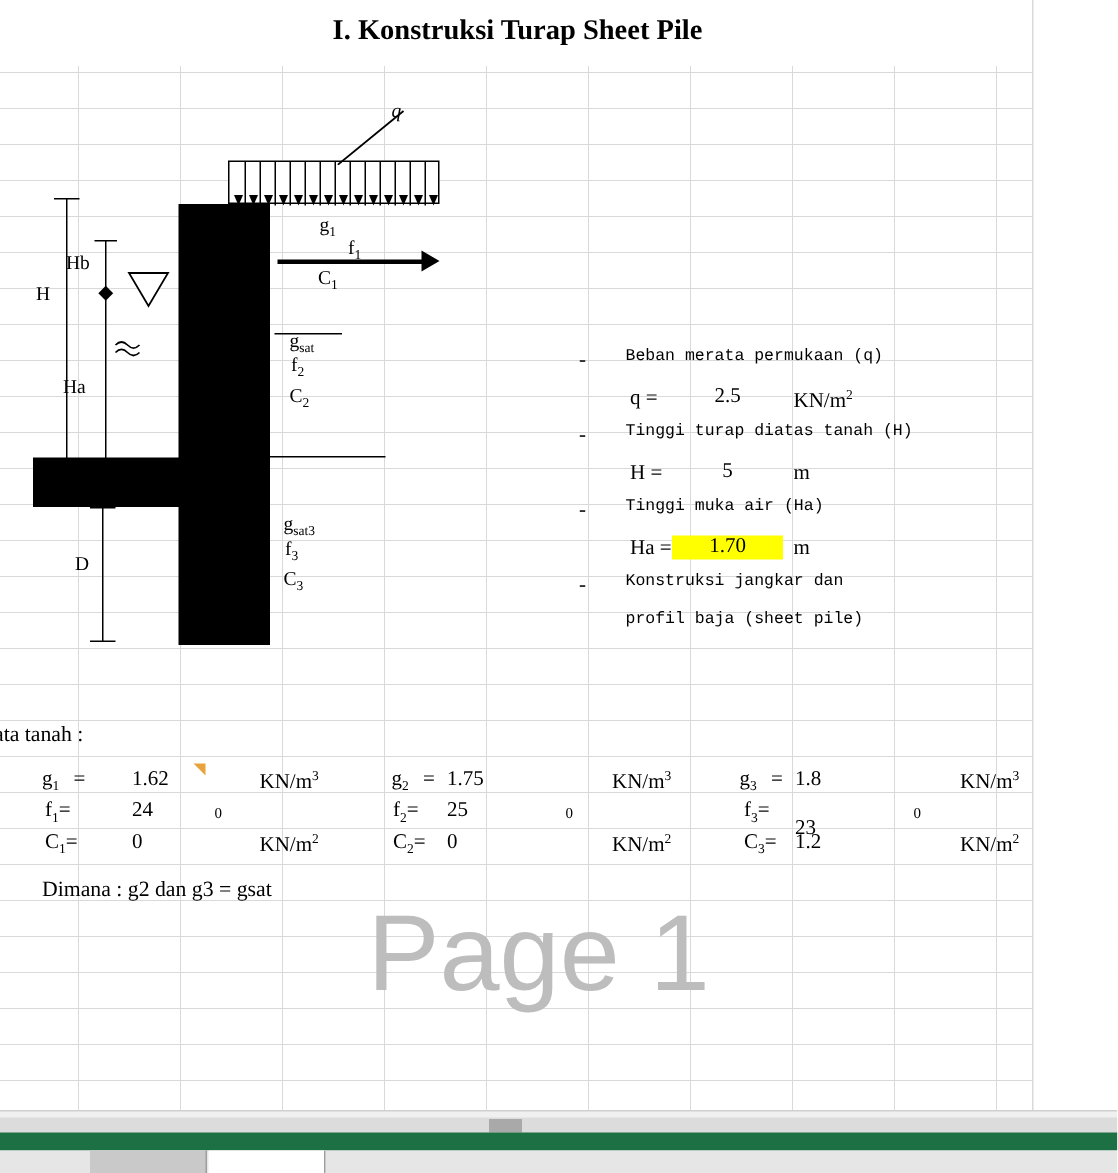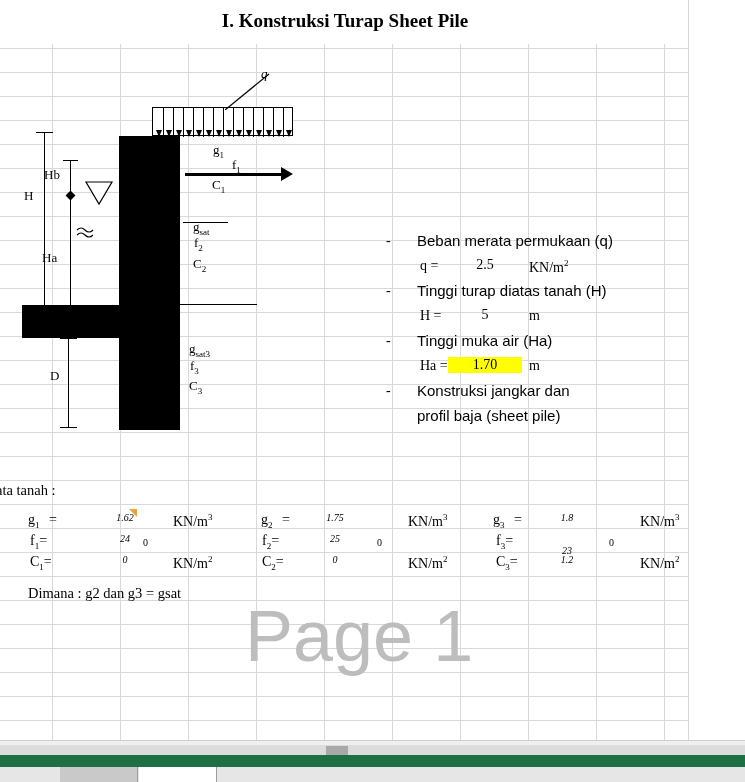--- a/index.html
+++ b/index.html
@@ -123,21 +123,21 @@
     font-family: "Liberation Sans", sans-serif;
     font-size: 7.5px; letter-spacing: 1.3px; color: #9b9b9b;
   }
 
   
   .info { position: absolute; left: 386px; top: 230px; width: 300px; }
   .info-row { position: relative; height: 25px; }
   .dash { position: absolute; left: 0; top: 3px; font-size: 14px; font-family: "Liberation Serif", serif; }
   .info-text {
     position: absolute; left: 31px; top: 2px;
-    font-family: Liberation Sans, sans-serif; font-size: 15px; color: #000;
+    font-family: Liberation Mono, monospace; font-size: 11px; color: #000;
     white-space: nowrap;
   }
   .info-key {
     position: absolute; left: 34px; top: 3px;
     font-family: "Liberation Serif", serif; font-size: 14px;
   }
   .info-val {
     position: absolute; left: 62px; top: 2px; width: 74px;
     text-align: center;
     font-family: "Liberation Serif", serif; font-size: 14px;
@@ -154,22 +154,22 @@
   .soil-title {
     position: absolute; left: -4px; top: 2px;
     font-family: "Liberation Serif", serif; font-size: 14.5px;
   }
   .sym {
     position: absolute;
     font-family: "Liberation Serif", serif; font-size: 14px;
   }
   .sym sub { font-size: 9px; }
   .num {
-    position: absolute; width: 74px; text-align: center;
-    font-family: "Liberation Serif", serif; font-size: 10px; font-style: italic;
+    position: absolute; width: 74px; 
+    font-family: "Liberation Serif", serif; font-size: 14px;
   }
   .unit {
     position: absolute; font-family: "Liberation Serif", serif; font-size: 14px; margin-left: 31px;
   }
   .unit sup { font-size: 9px; }
   .zero-sup {
     position: absolute; font-family: "Liberation Serif", serif; font-size: 10px;
   }
   .note {
     position: absolute; left: 28px; top: 105px;

